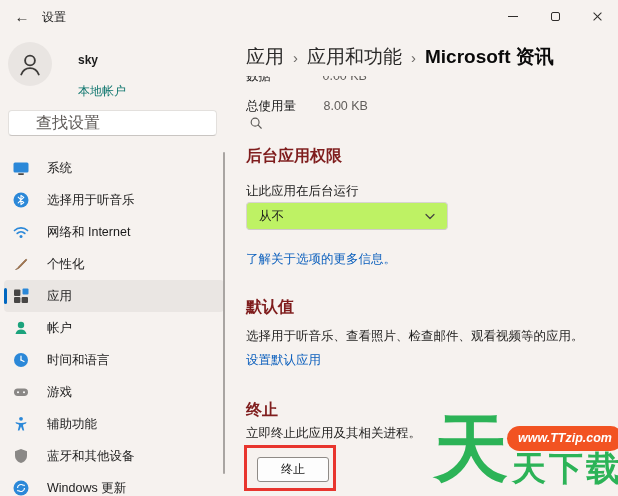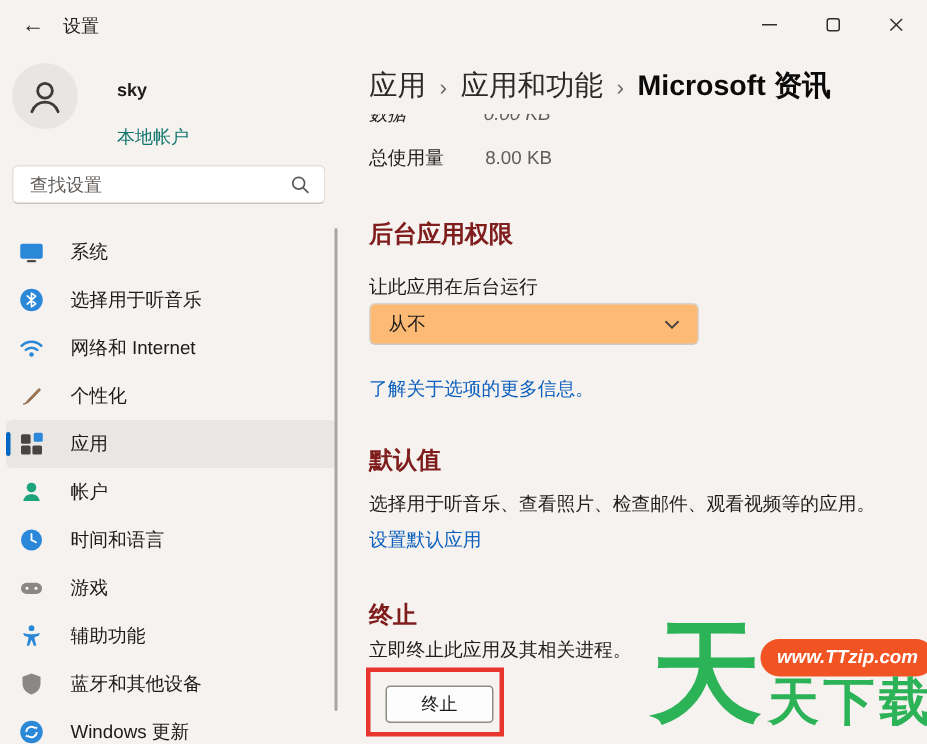--- a/index.html
+++ b/index.html
@@ -24,45 +24,45 @@
   .x-glyph::after{transform:rotate(-45deg);}
 
   
   .sidebar{position:absolute;left:0;top:32px;width:232px;bottom:0;}
   .user{position:absolute;top:10px;left:8px;display:flex;gap:26px;cursor:pointer;}
   .avatar{width:44px;height:44px;border-radius:50%;background:#e9e5e2;display:flex;align-items:center;justify-content:center;}
   .user-text{margin-top:11px;}
   .uname{font-size:12px;font-weight:700;color:#1b1b1b;}
   .utype{font-size:12px;color:#0f766e;margin-top:16px;}
   .searchbox{position:absolute;top:78px;left:8px;width:209px;height:26px;background:#fff;border:1px solid #e3e0dd;border-bottom:1px solid #c9c5c2;border-radius:4px;display:flex;align-items:center;}
-  .searchbox input{flex:1;height:100%;border:none;outline:none;background:transparent;padding:0 6px 0 11px;font-size:12px;color:#1b1b1b;}
+  .searchbox input{flex:1;height:100%;border:none;outline:none;background:transparent;padding:0 6px 0 27px;font-size:16px;color:#1b1b1b;}
   .searchbox input::placeholder{color:#5f5b58;}
   .search-icon{margin-right:9px;display:flex;}
   .nav{position:absolute;top:120px;left:0;width:232px;}
   .nav-item{position:relative;display:flex;align-items:center;height:32px;margin:0 8px 0 4px;padding-left:9px;gap:18px;border-radius:4px;font-size:12.5px;color:#1b1b1b;cursor:pointer;}
   .nav-item.selected{background:#eae6e3;}
   .nav-item.selected::before{content:'';position:absolute;left:0;top:8px;width:3px;height:16px;border-radius:2px;background:var(--accent);}
   .nicon{width:16px;height:16px;display:flex;align-items:center;justify-content:center;}
   .sb-scrollbar{position:absolute;right:7px;top:120px;width:2px;height:322px;background:#a9a5a2;border-radius:1px;cursor:pointer;}
 
   
   .main{position:absolute;left:246px;top:32px;right:0;bottom:0;}
   .crumbs{position:absolute;top:12px;left:0;font-size:19px;color:#2b2a29;white-space:nowrap;}
   .crumbs .seg{cursor:pointer;}
   .crumbs .sep{margin:0 9px;color:#6b6966;font-size:15px;}
   .crumbs .cur{font-weight:700;color:#0a0a0a;}
   .clip-row{position:absolute;top:44px;left:0;height:13px;width:300px;overflow:hidden;}
-  .clip-row .inner{position:relative;top:-8px;font-size:12.5px;font-style:italic;}
+  .clip-row .inner{position:relative;top:-8px;font-size:12.5px;}
   .kv-label{display:inline-block;min-width:73px;color:#1b1b1b;font-size:12.5px;}
   .kv-value{color:#605d5a;font-size:12.5px;}
   .total-row{position:absolute;top:64px;left:0;}
   .h2{position:absolute;left:0;font-size:16px;font-weight:600;color:#7f1d1d;}
   .h-bg{top:114px;}
   .lbl-run{position:absolute;top:151px;left:0;font-size:12.5px;color:#1b1b1b;}
-  .dropdown{position:absolute;top:170px;left:0;width:220px;height:28px;background:#fdba74;border:1px solid #d8d4d1;border-bottom-color:#cfcbc8;border-radius:4px;display:flex;align-items:center;justify-content:space-between;padding:0 12px;font-size:12.5px;color:#1b1b1b;cursor:pointer;}
+  .dropdown{position:absolute;top:170px;left:0;width:202px;height:28px;background:#bef264;border:1px solid #d8d4d1;border-bottom-color:#cfcbc8;border-radius:4px;display:flex;align-items:center;justify-content:space-between;padding:0 12px;font-size:12.5px;color:#1b1b1b;cursor:pointer;}
   .link{position:absolute;left:0;font-size:12.5px;color:var(--link);cursor:pointer;text-decoration:none;}
   .link-learn{top:219px;}
   .h-def{top:265px;}
   .desc{position:absolute;left:0;font-size:12.5px;color:#1f1e1d;white-space:nowrap;}
   .desc-def{top:296px;}
   .link-def{top:320px;}
   .h-term{top:368px;}
   .desc-term{top:393px;}
   .terminate-btn{position:absolute;left:11px;top:425px;width:72px;height:25px;background:#fdfdfd;border:1px solid #8f8b87;border-radius:3px;font-size:12px;color:#1b1b1b;cursor:pointer;}
   .red-annotation{position:absolute;left:-2px;top:413px;width:92px;height:46px;border:3px solid var(--annotation-red);z-index:5;pointer-events:none;}

